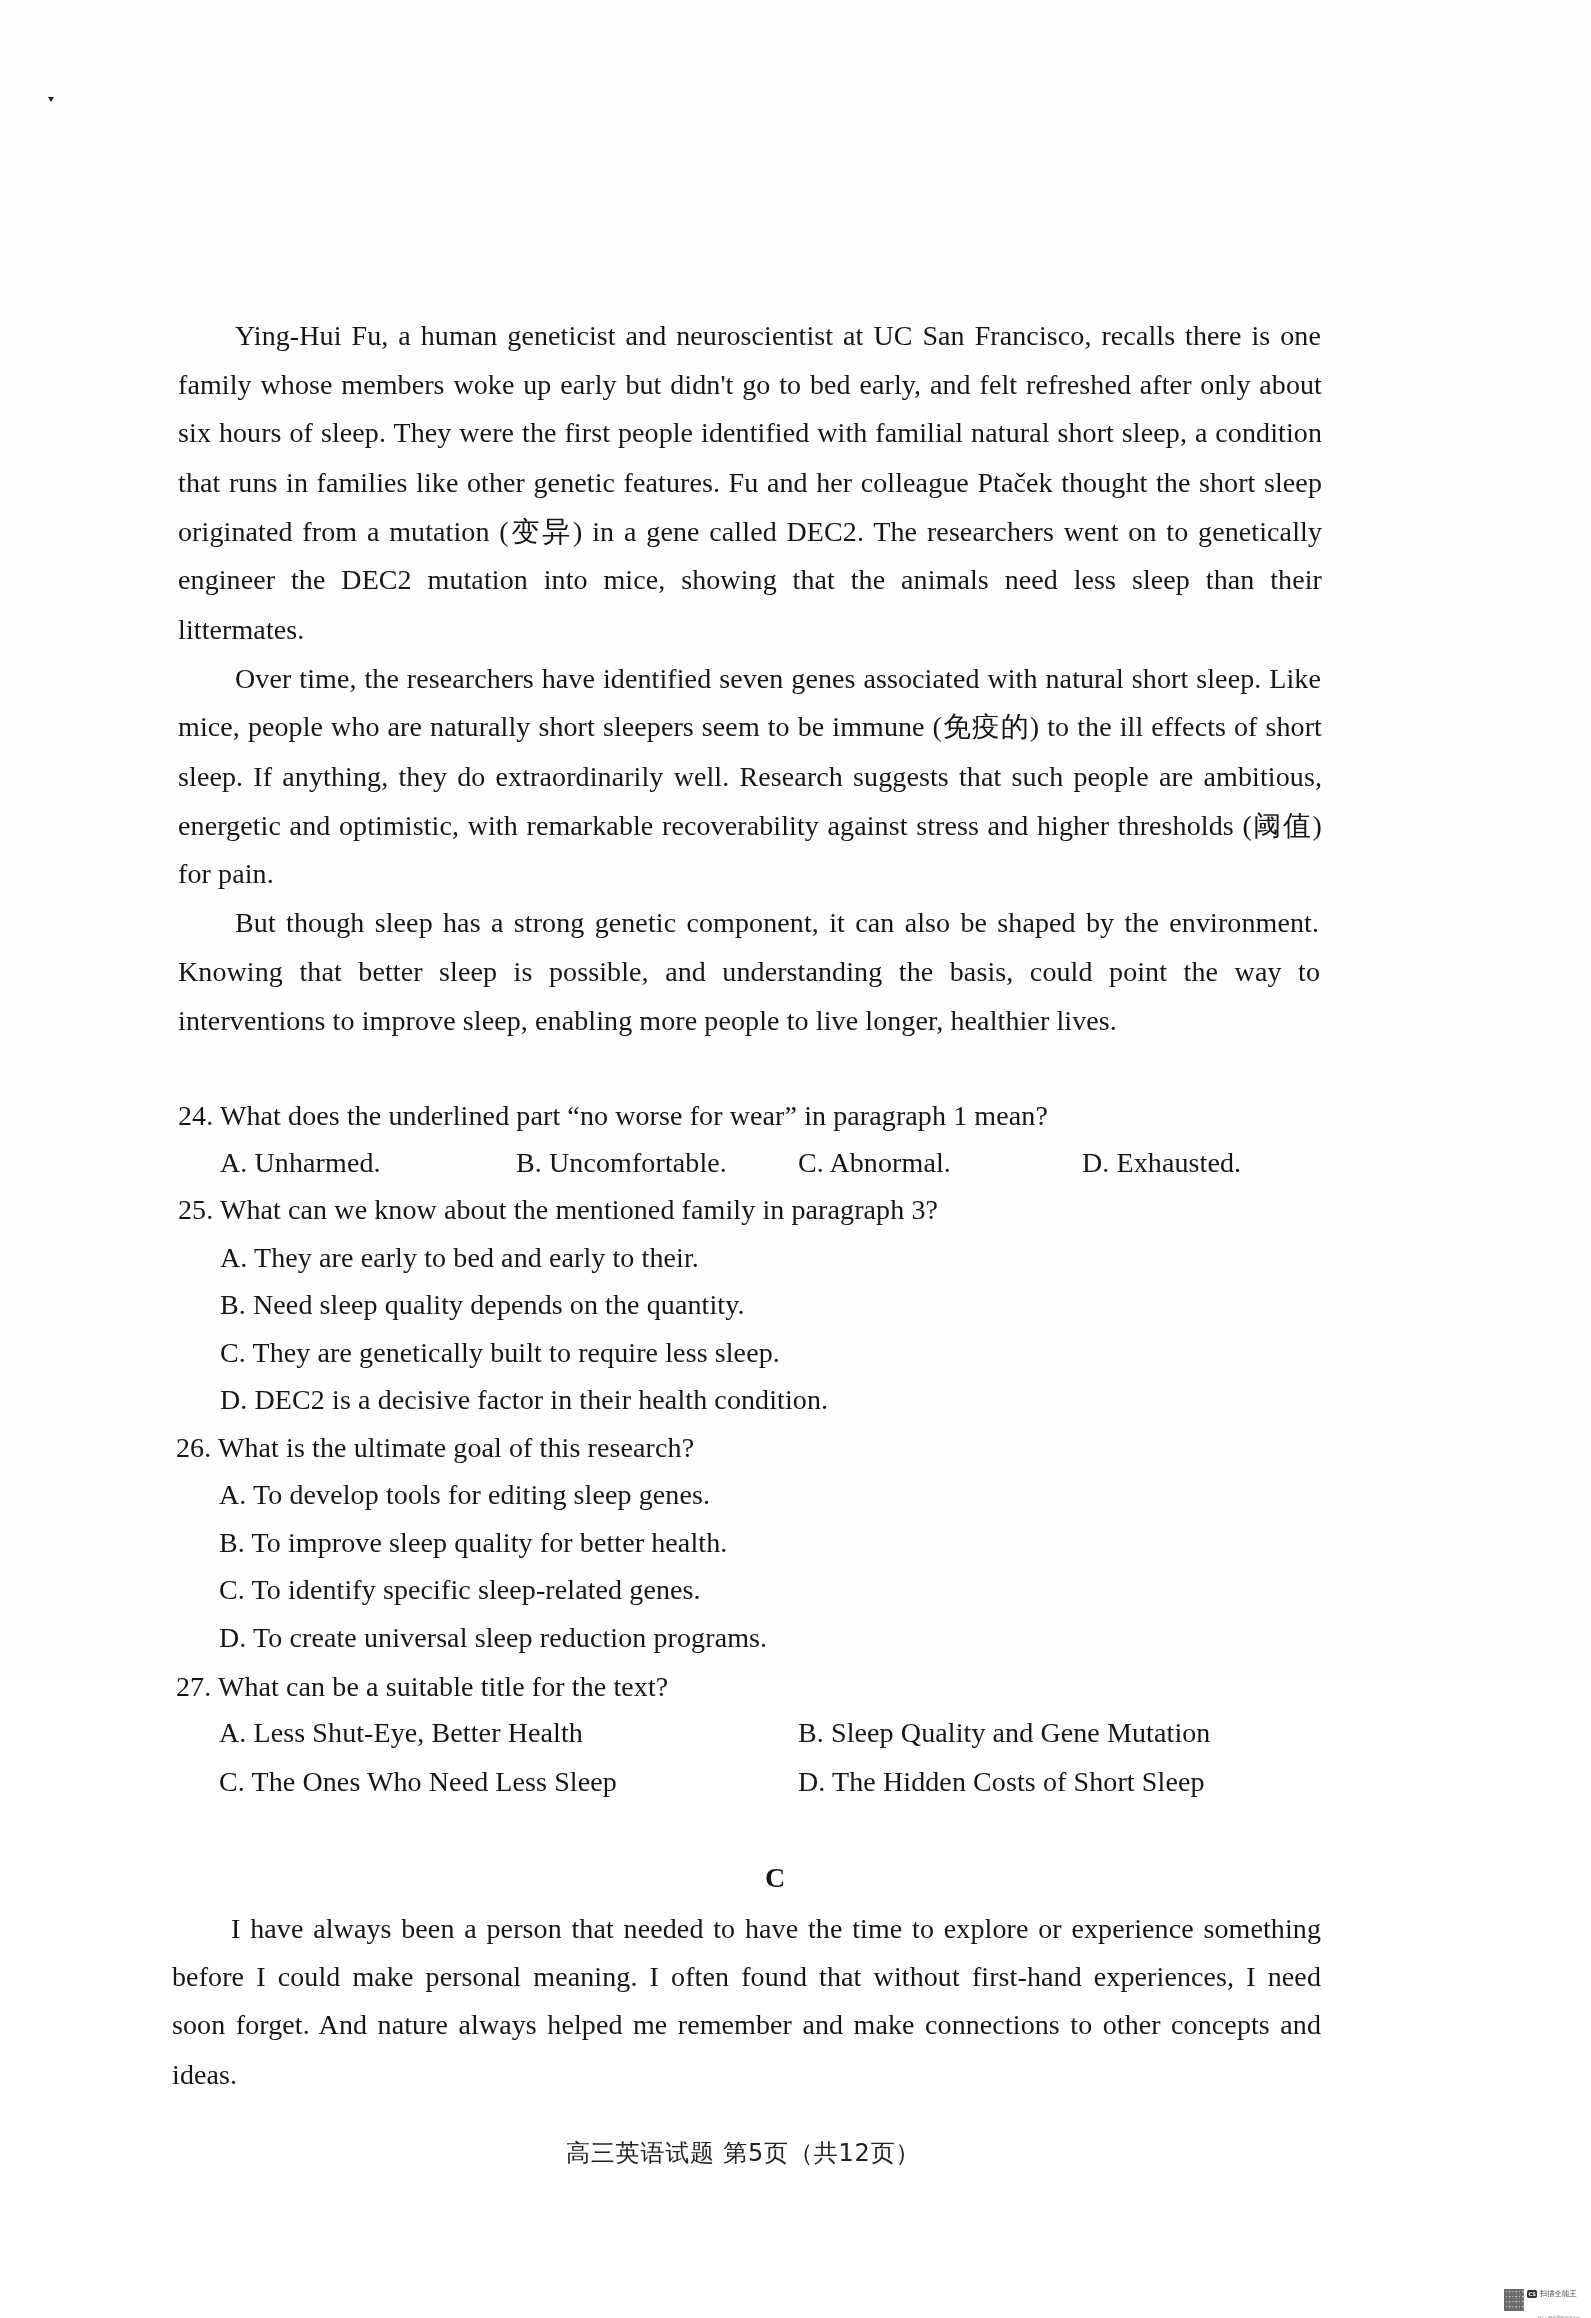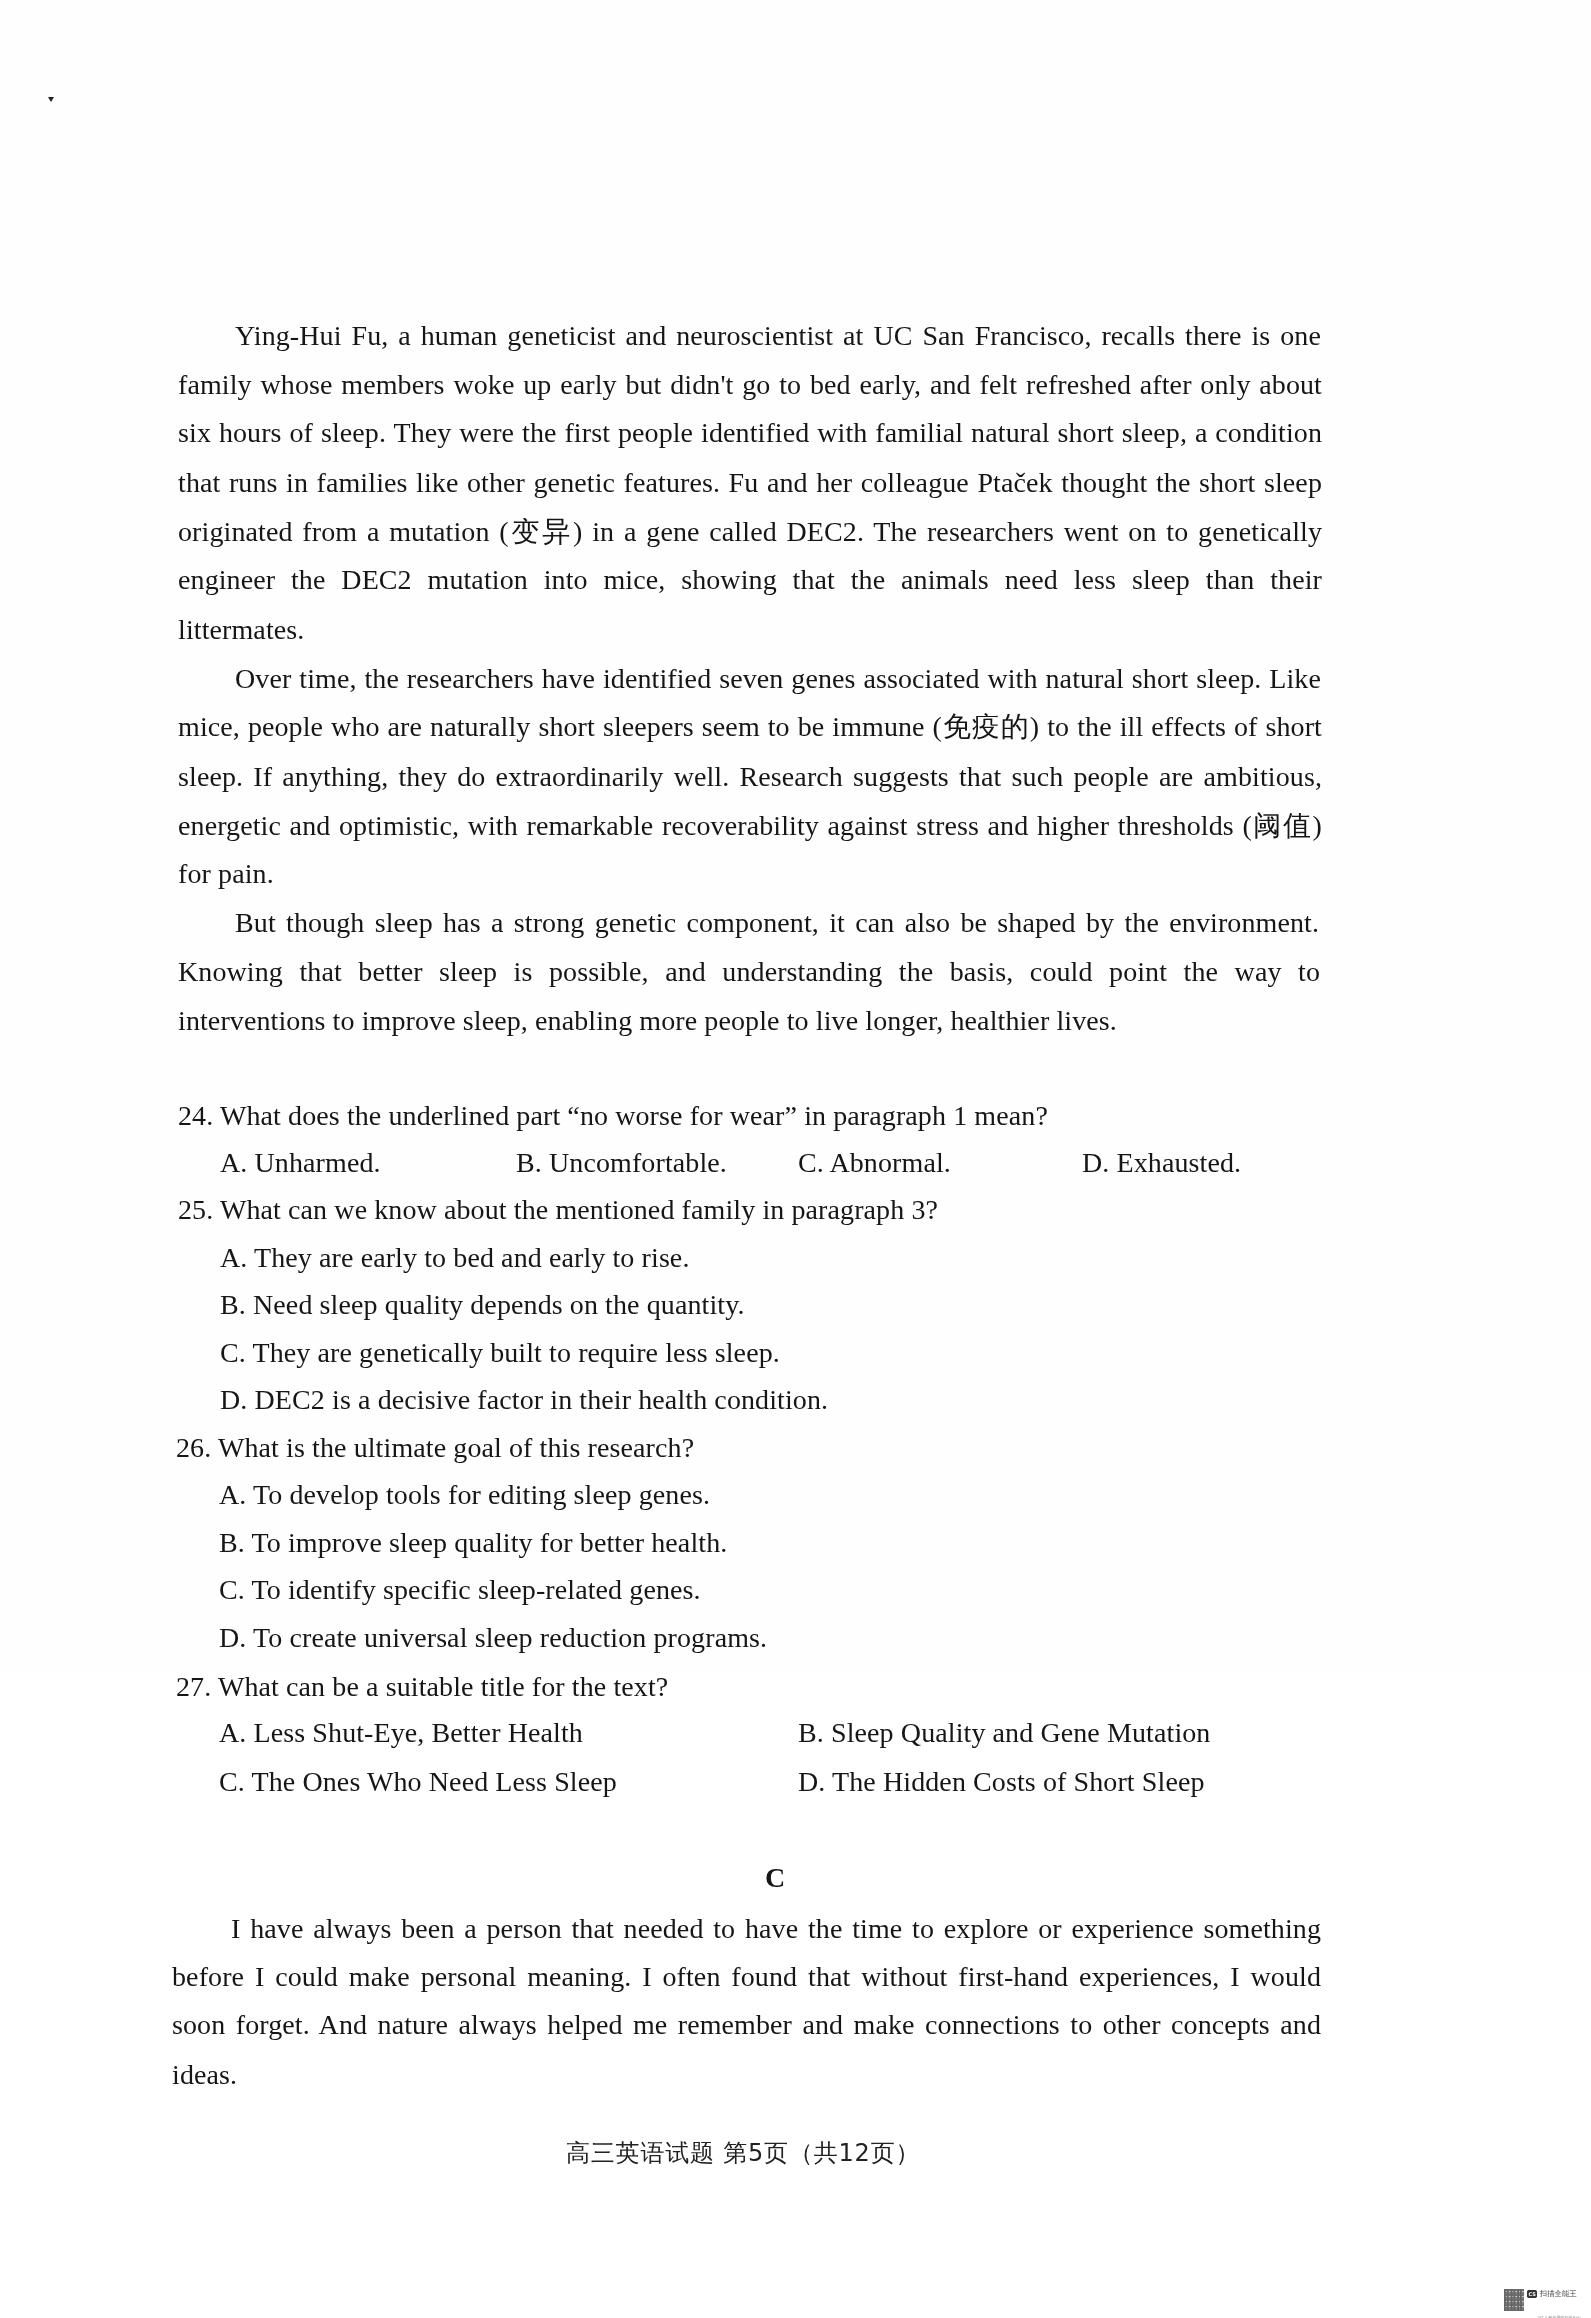--- a/index.html
+++ b/index.html
@@ -114,21 +114,21 @@
       <span>D.</span>
       <span>Exhausted.</span>
     </div>
 
     <div class="ln" style="left:178px; top:1196px;">
       <span>25.</span>
       <span>What can we know about the mentioned family in paragraph 3?</span>
     </div>
     <div class="ln" style="left:220px; top:1244px;">
       <span>A.</span>
-      <span>They are early to bed and early to rise.</span>
+      <span>They are early to bed and early to their.</span>
     </div>
     <div class="ln" style="left:220px; top:1291px;">
       <span>B.</span>
       <span>Need sleep quality depends on the quantity.</span>
     </div>
     <div class="ln" style="left:220px; top:1339px;">
       <span>C.</span>
       <span>They are genetically built to require less sleep.</span>
     </div>
     <div class="ln" style="left:220px; top:1386px;">
@@ -175,21 +175,21 @@
     </div>
     <div class="ln" style="left:798px; top:1768px;">
       <span>D.</span>
       <span>The Hidden Costs of Short Sleep</span>
     </div>
   </div>
 
   <div class="heading-c">C</div>
   <div>
     <div class="ln just" style="left:231px; top:1915px; width:1090px;">I have always been a person that needed to have the time to explore or experience something</div>
-    <div class="ln just" style="left:172px; top:1963px; width:1149px;">before I could make personal meaning. I often found that without first-hand experiences, I would</div>
+    <div class="ln just" style="left:172px; top:1963px; width:1149px;">before I could make personal meaning. I often found that without first-hand experiences, I need</div>
     <div class="ln just" style="left:172px; top:2011px; width:1149px;">soon forget. And nature always helped me remember and make connections to other concepts and</div>
     <div class="ln" style="left:172px; top:2061px;">ideas.</div>
   </div>
 
   <div class="footer">高三英语试题  第5页（共12页）</div>
 
   <div class="watermark">
     <div class="qr"></div>
     <div class="wm-right">
       <div class="wm-top">

